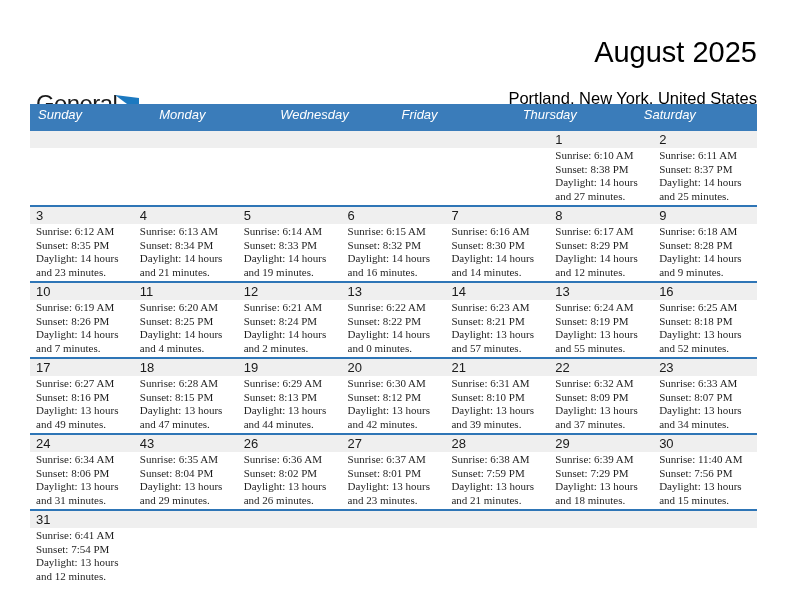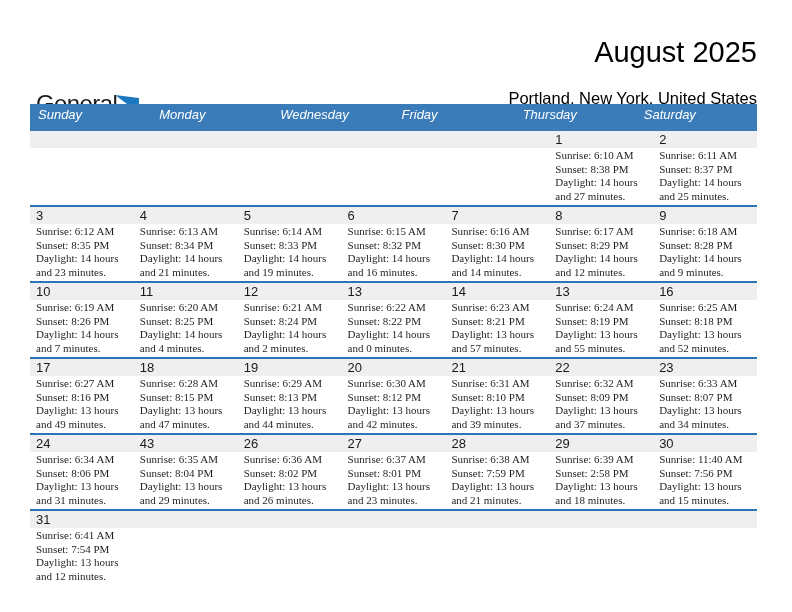--- a/index.html
+++ b/index.html
@@ -337,21 +337,21 @@
               <div class="detail-line">Sunrise: 6:38 AM</div>
               <div class="detail-line">Sunset: 7:59 PM</div>
               <div class="detail-line">Daylight: 13 hours</div>
               <div class="detail-line">and 21 minutes.</div>
             </div>
           </div>
           <div class="day-cell">
             <div class="day-band">29</div>
             <div class="day-lines">
               <div class="detail-line">Sunrise: 6:39 AM</div>
-              <div class="detail-line">Sunset: 2:58 PM</div>
+              <div class="detail-line">Sunset: 7:29 PM</div>
               <div class="detail-line">Daylight: 13 hours</div>
               <div class="detail-line">and 18 minutes.</div>
             </div>
           </div>
           <div class="day-cell">
             <div class="day-band">30</div>
             <div class="day-lines">
               <div class="detail-line">Sunrise: 11:40 AM</div>
               <div class="detail-line">Sunset: 7:56 PM</div>
               <div class="detail-line">Daylight: 13 hours</div>

